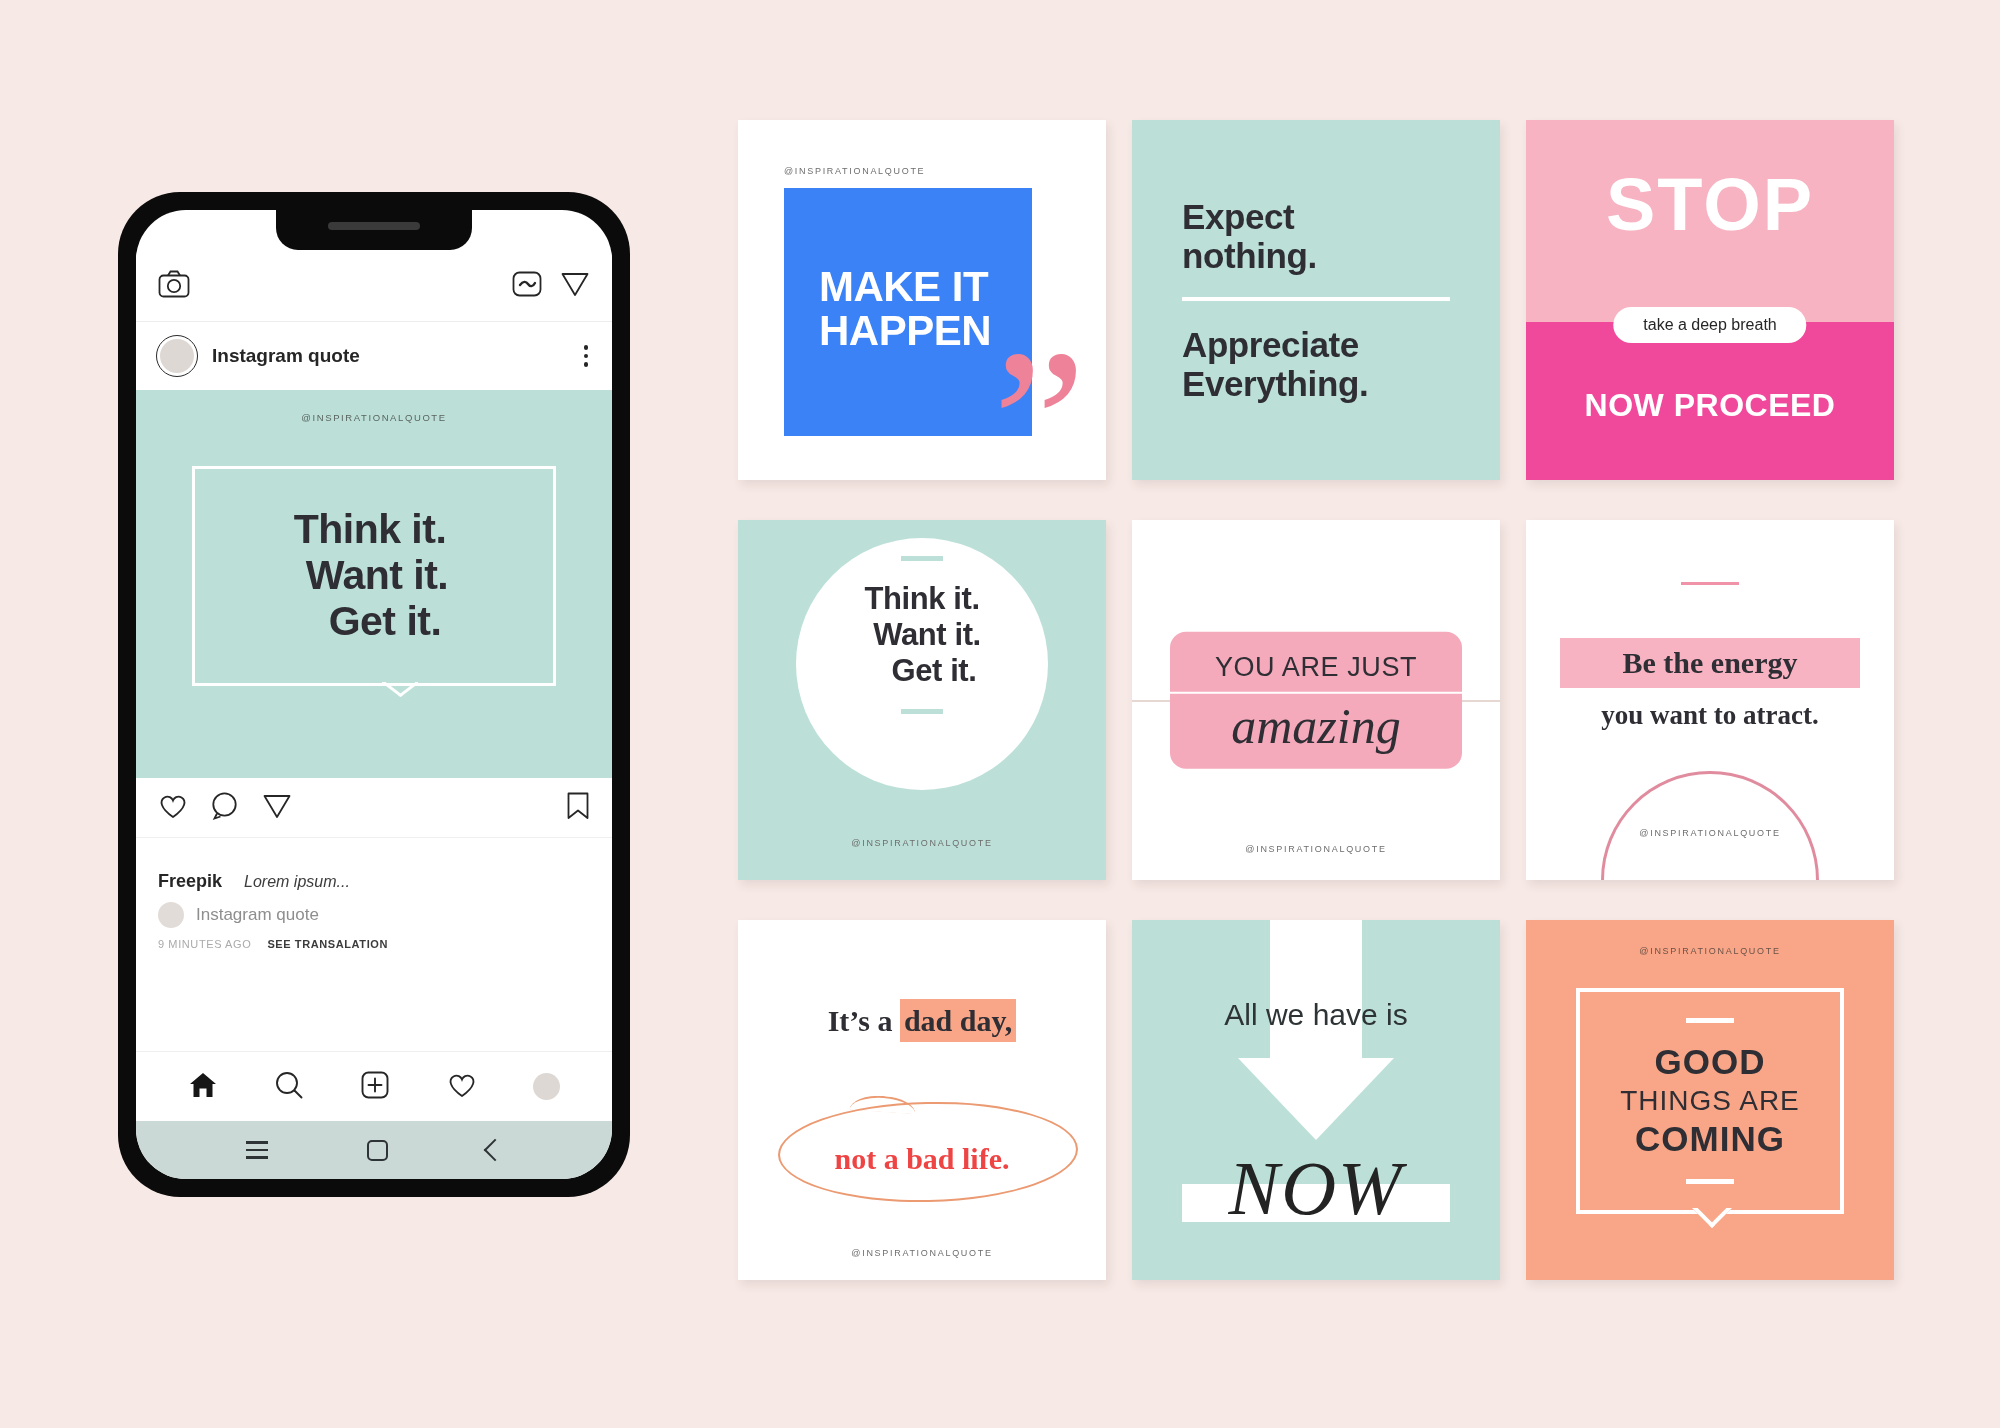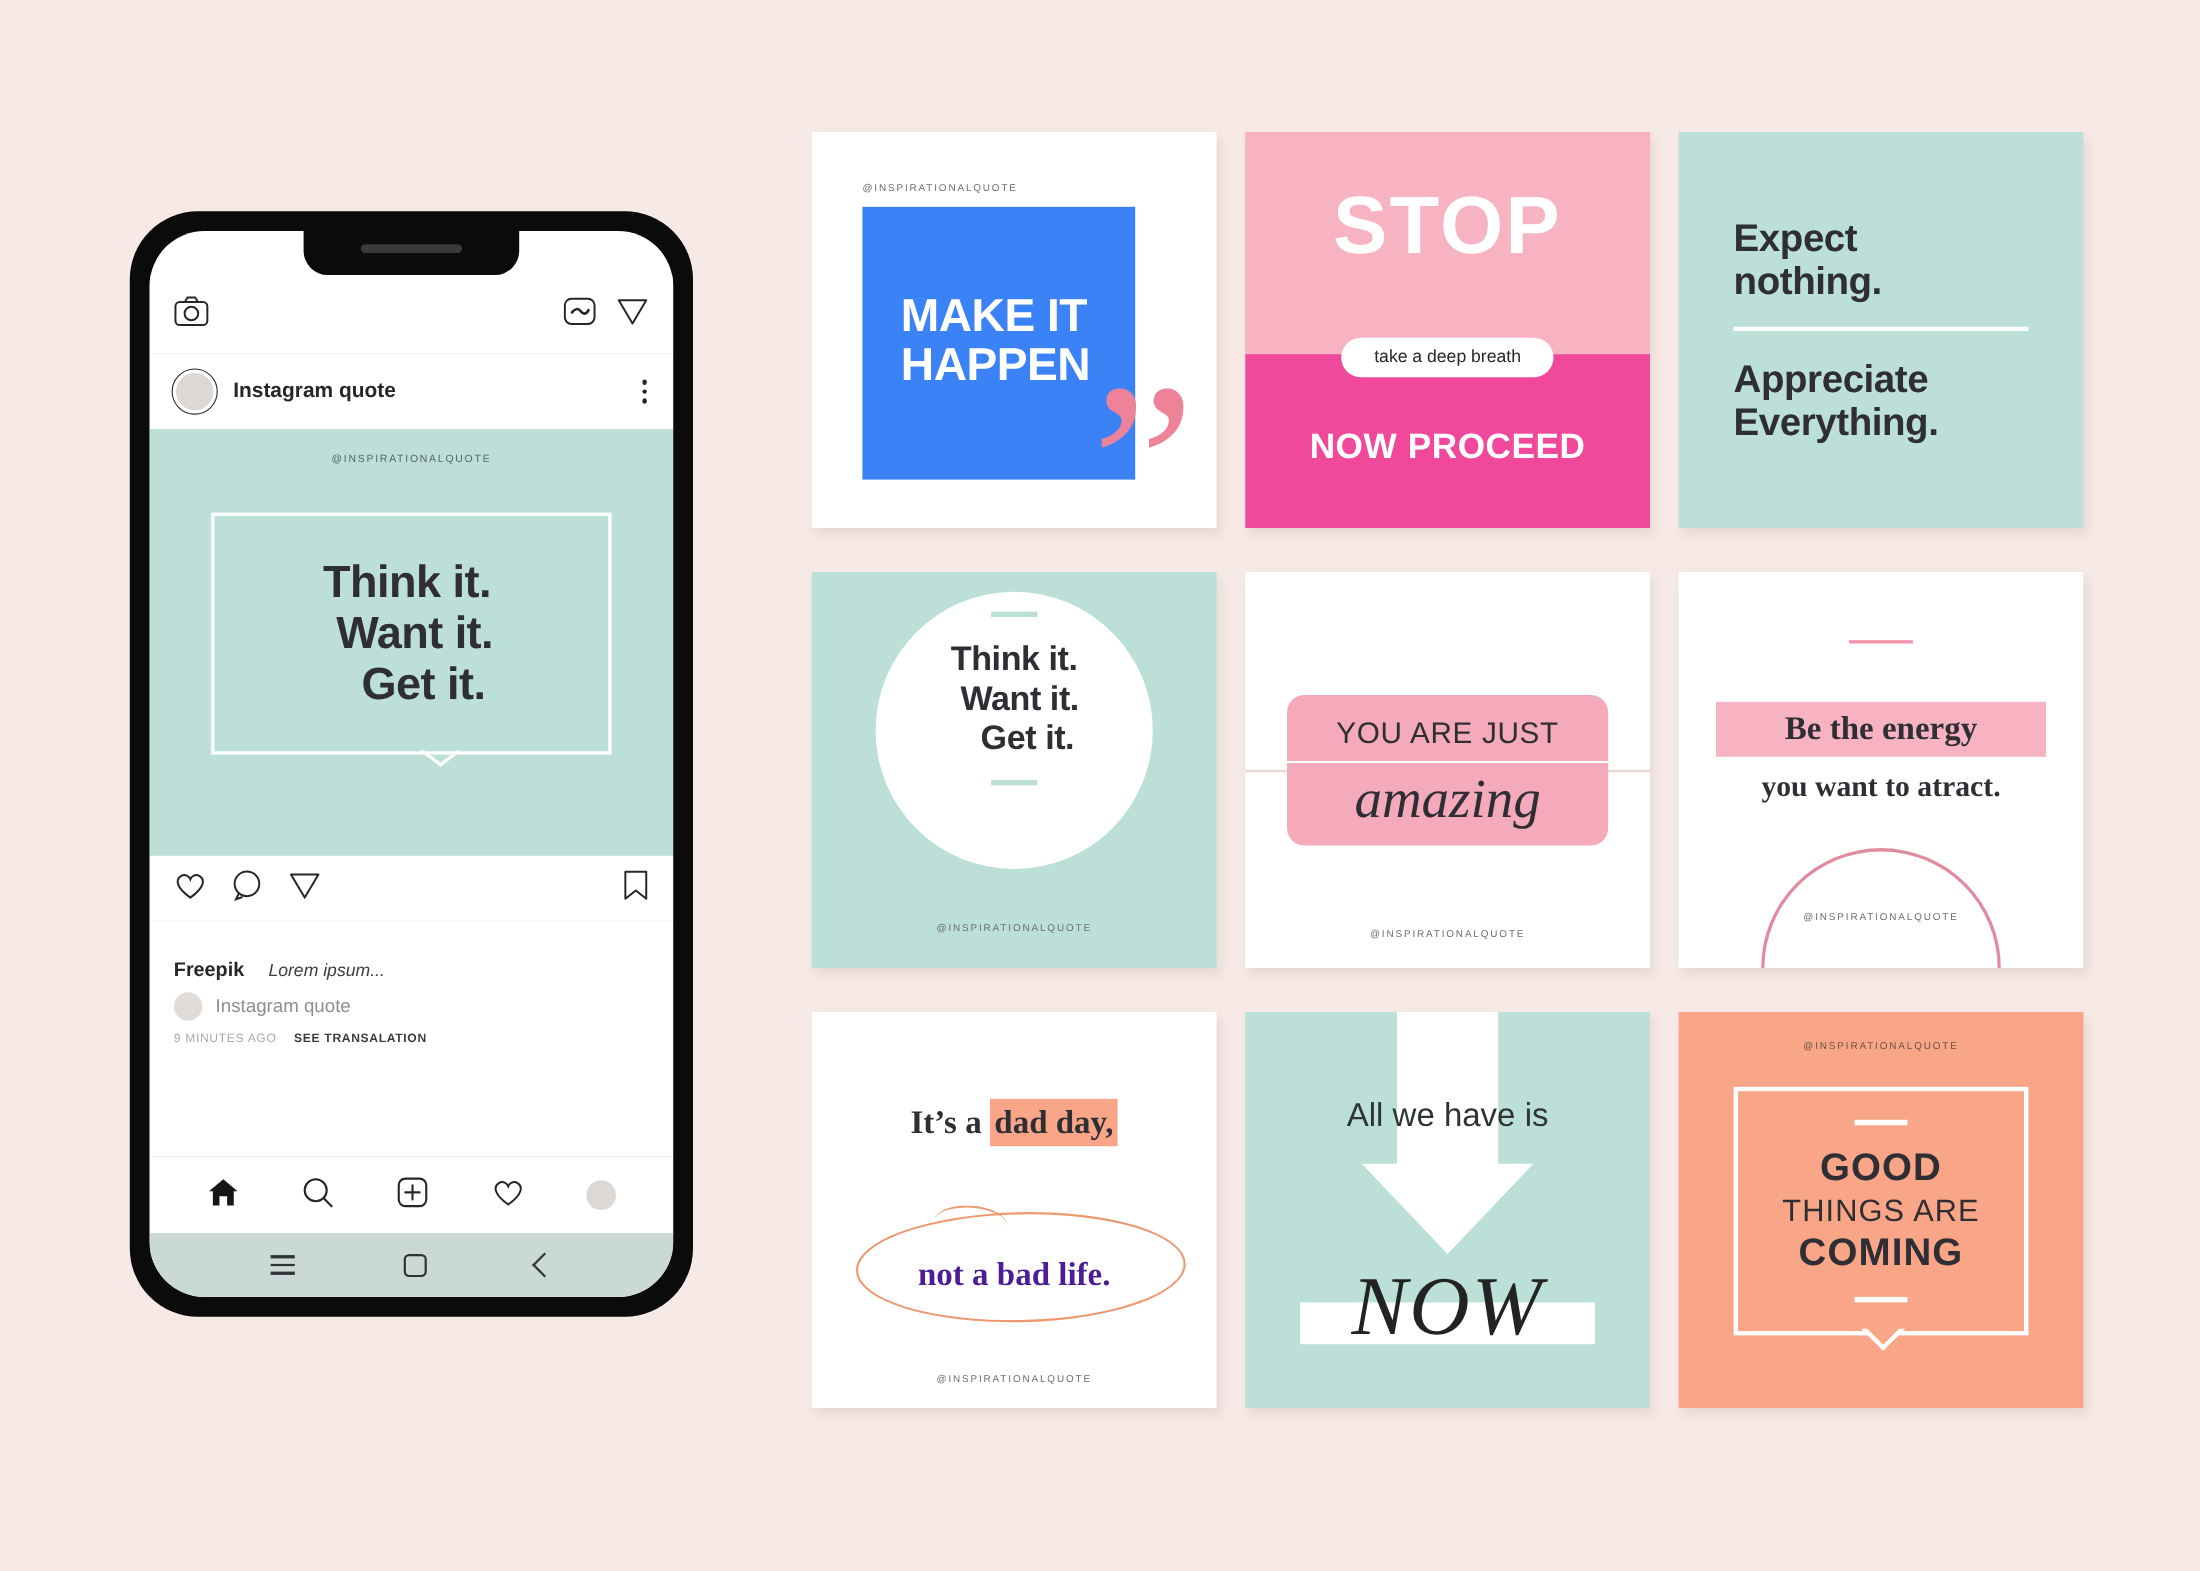--- a/index.html
+++ b/index.html
@@ -331,21 +331,21 @@
     position: absolute; left: 0; right: 0; top: 84px;
     text-align: center;
     font-family: "Liberation Serif", serif; font-weight: bold;
     font-size: 30px; color: #2E2E34;
   }
   .c7-hl { background: #F8A687; padding: 5px 4px; }
   .c7-l2 {
     position: absolute; left: 0; right: 0; top: 222px;
     text-align: center;
     font-family: "Liberation Serif", serif; font-weight: bold;
-    font-size: 30px; color: #4c1d95;
+    font-size: 30px; color: #ef4444;
   }
   .c7-ellipse {
     position: absolute;
     left: 40px; right: 28px;
     top: 182px; height: 100px;
     border: 2.6px solid #EB9A72;
     border-radius: 50%;
     transform: rotate(-1.2deg);
   }
   .c7-tick {
@@ -557,37 +557,37 @@
     <div class="handle">@INSPIRATIONALQUOTE</div>
     <div class="c1-box">
       <div class="c1-title">
         <span>MAKE IT</span>
         <span>HAPPEN</span>
       </div>
     </div>
     <div class="c1-quotes">”</div>
   </div>
 
+  <div class="card c2">
+    <div class="c2-a">
+      <span>Expect</span>
+      <span>nothing.</span>
+    </div>
+    <div class="c2-rule"></div>
+    <div class="c2-b">
+      <span>Appreciate</span>
+      <span>Everything.</span>
+    </div>
+  </div>
+
   <div class="card c3">
     <div class="c3-bottom"></div>
     <div class="c3-stop">STOP</div>
     <div class="c3-pill">take a deep breath</div>
     <div class="c3-proceed">NOW PROCEED</div>
-  </div>
-
-  <div class="card c2">
-    <div class="c2-a">
-      <span>Expect</span>
-      <span>nothing.</span>
-    </div>
-    <div class="c2-rule"></div>
-    <div class="c2-b">
-      <span>Appreciate</span>
-      <span>Everything.</span>
-    </div>
   </div>
 
   <div class="card c4">
     <div class="c4-circle"></div>
     <div class="c4-inner">
       <div class="c4-dash"></div>
       <div class="c4-text">
         <span>Think it.</span>
         <span class="c4-l2">Want it.</span>
         <span class="c4-l3">Get it.</span>

